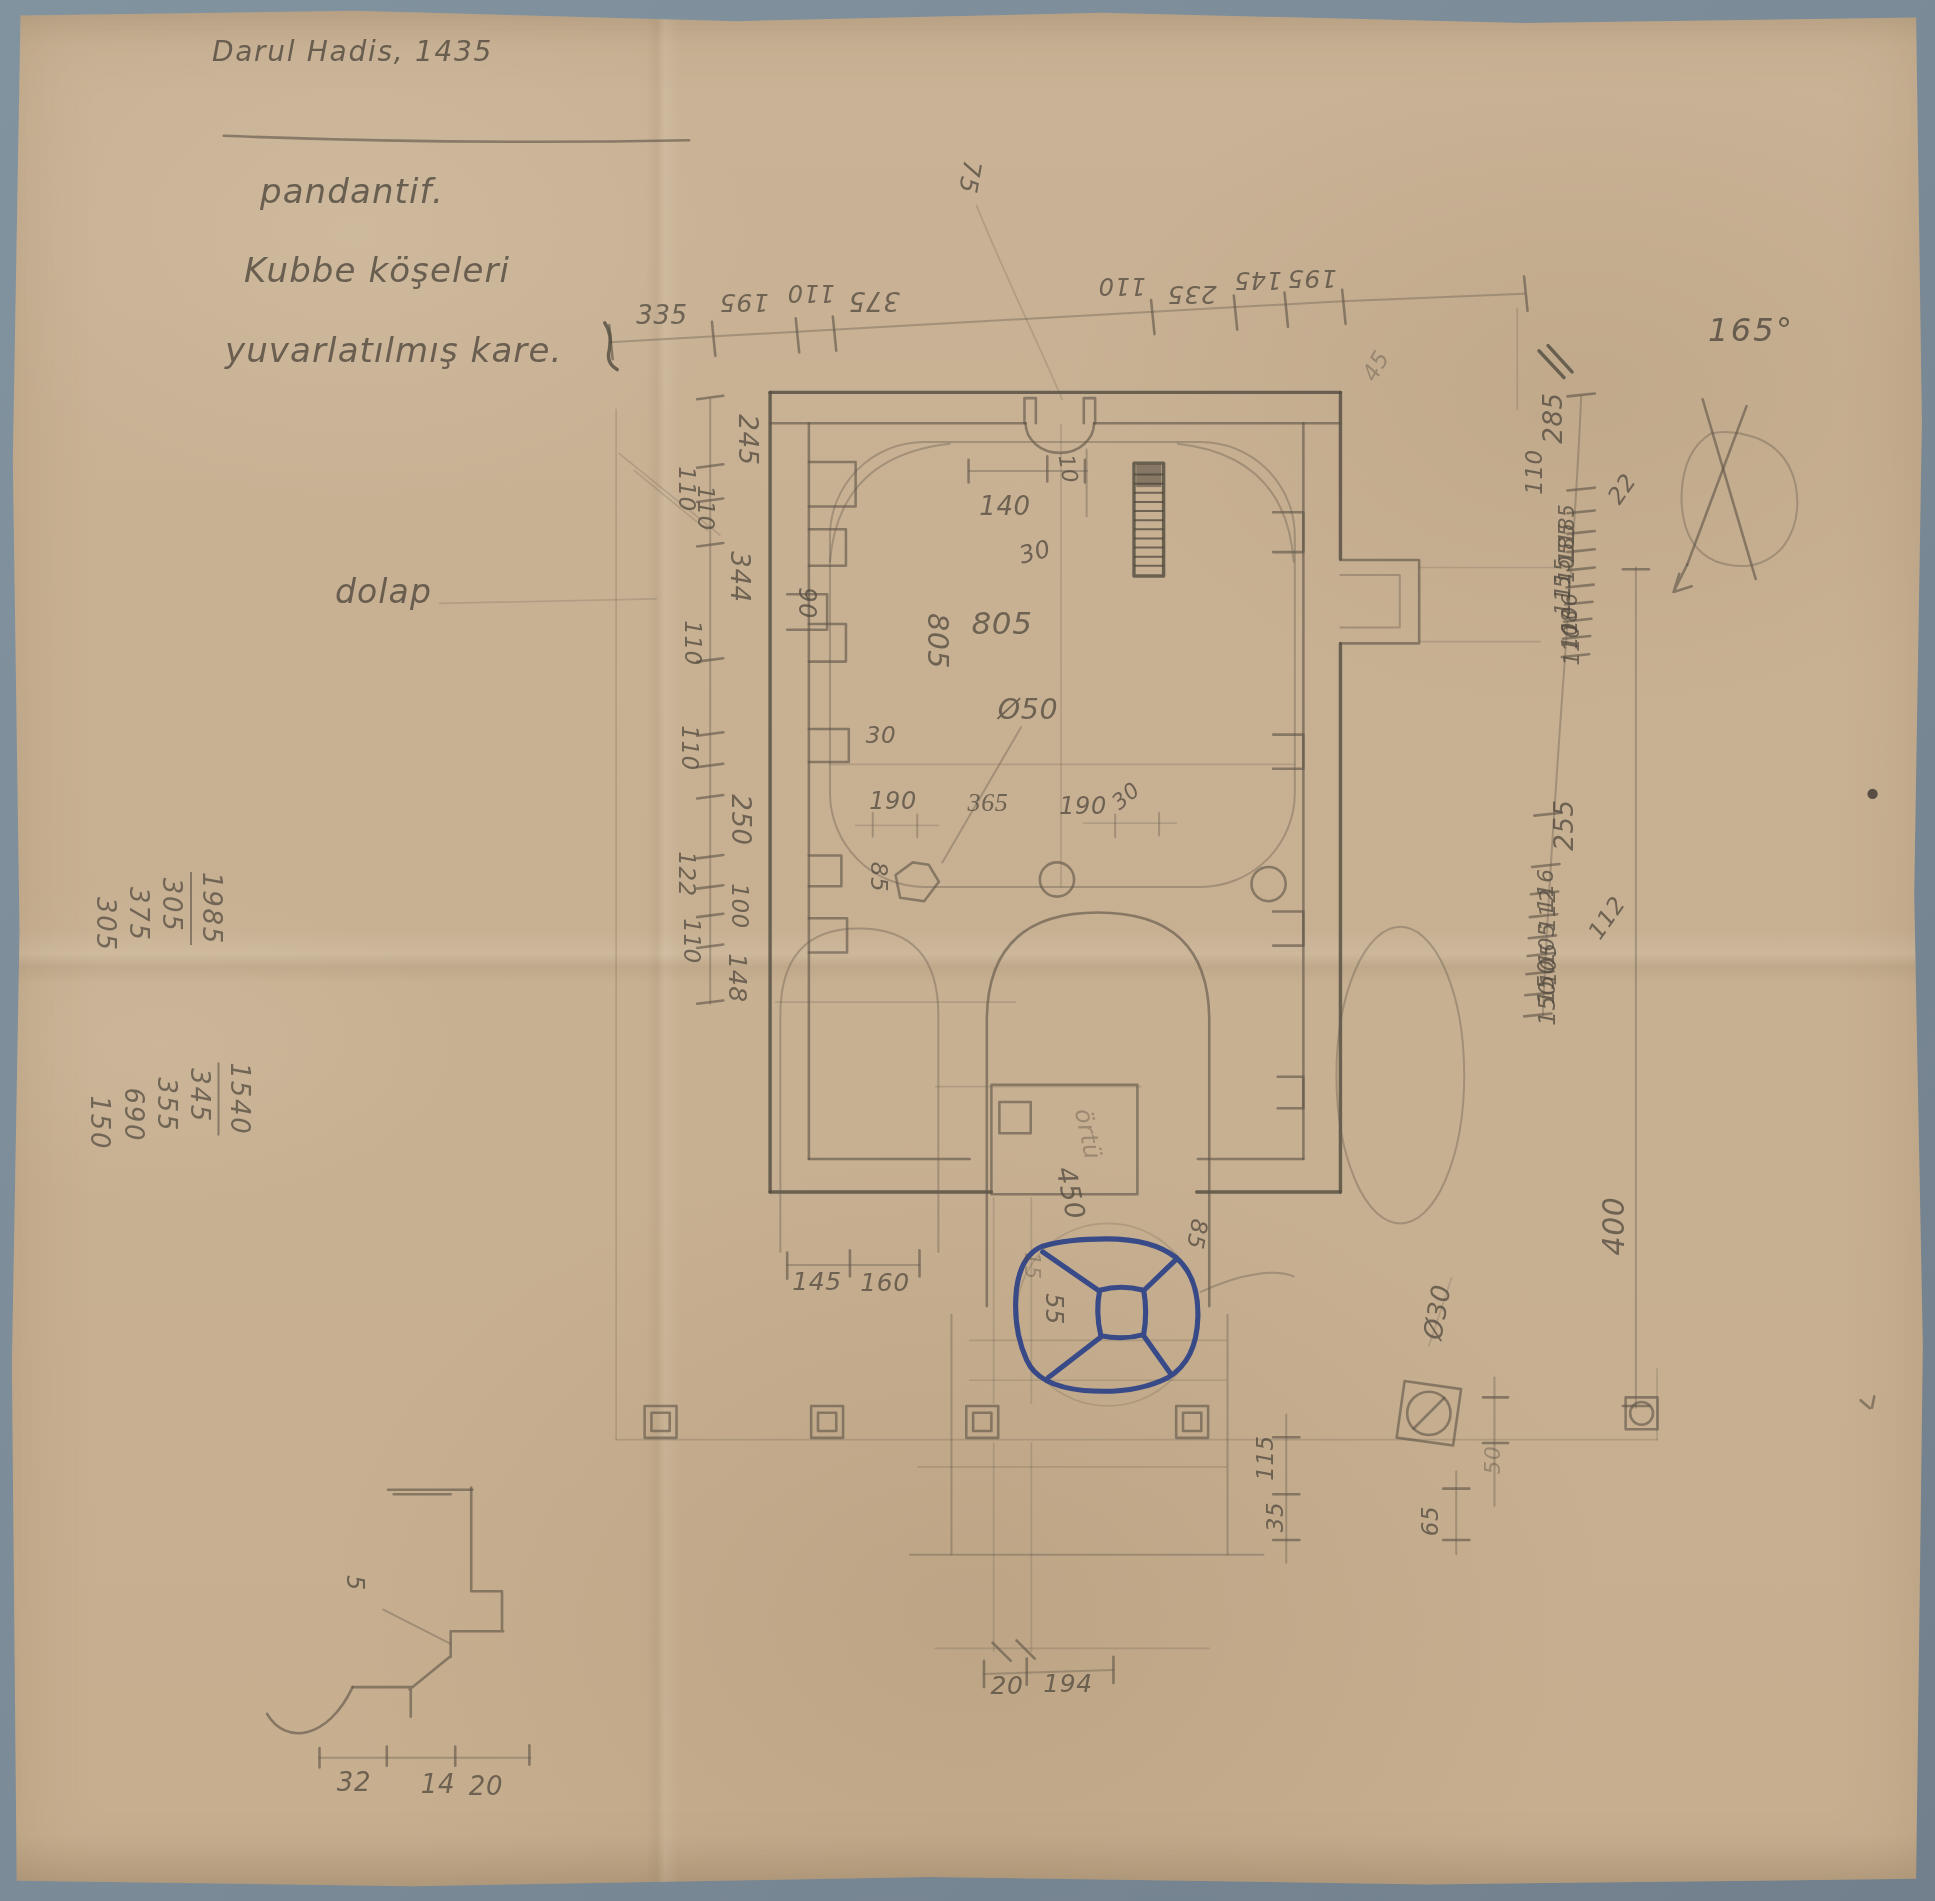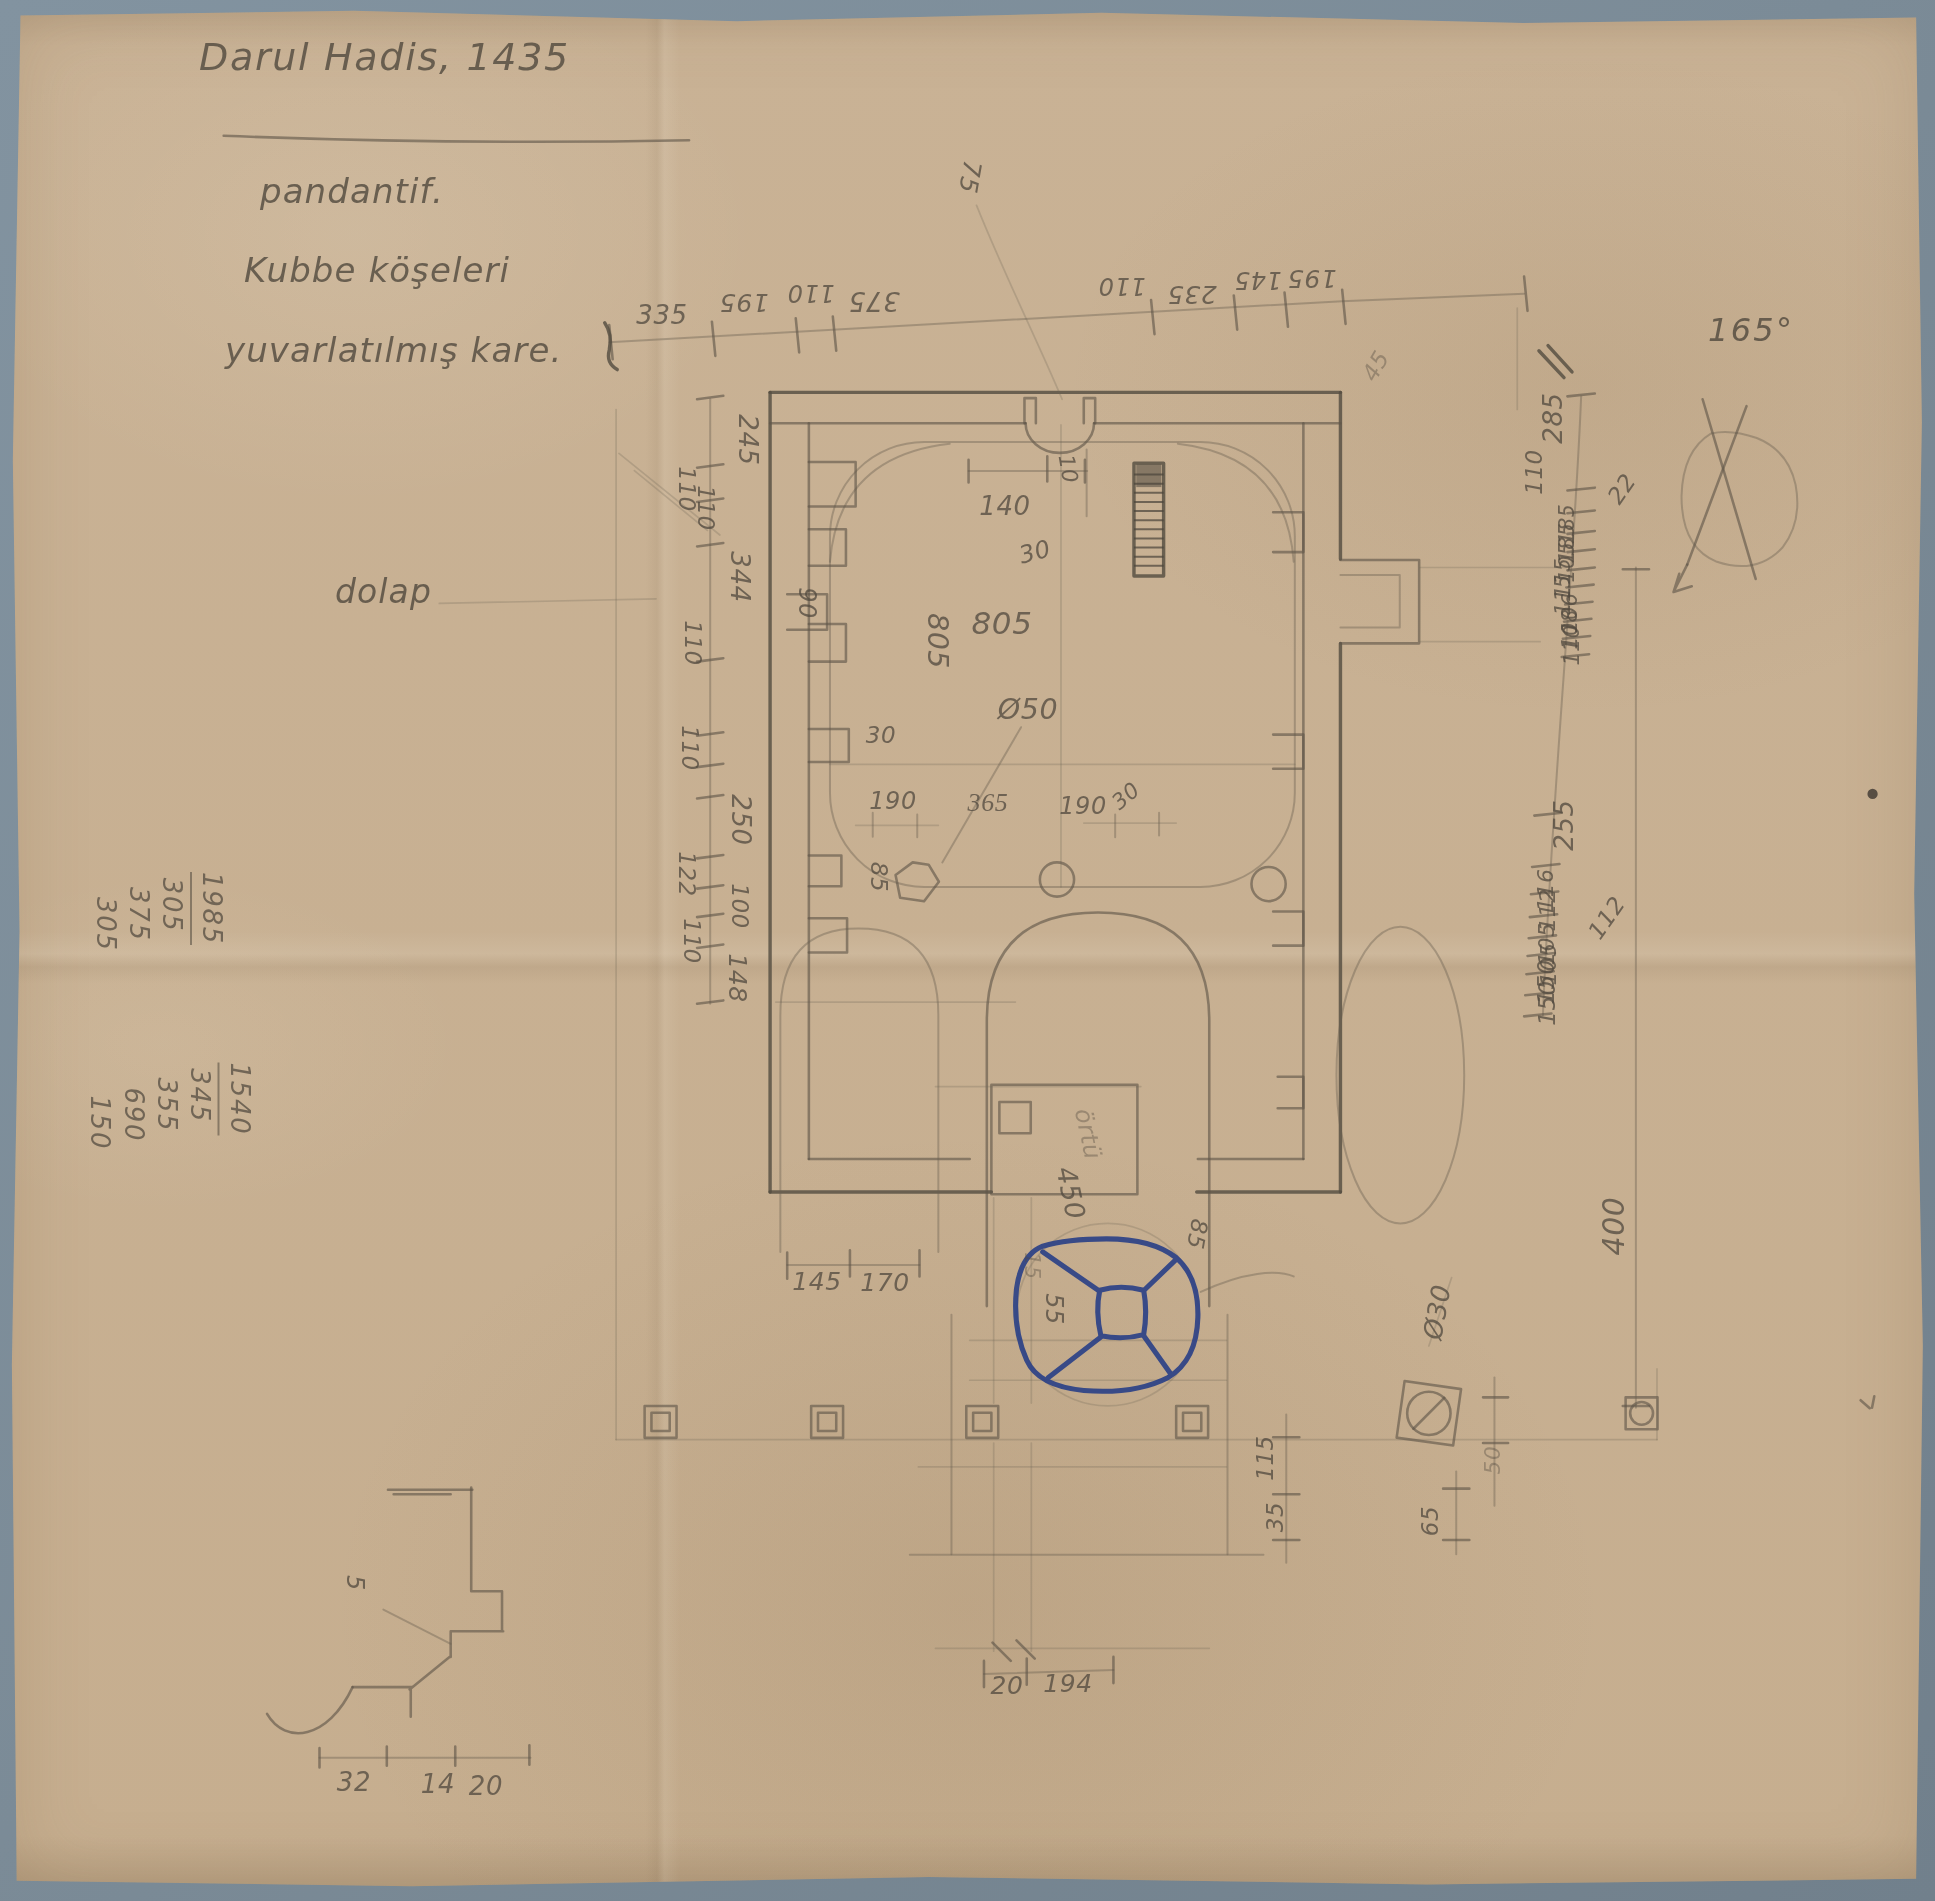--- a/index.html
+++ b/index.html
@@ -33,21 +33,21 @@
   .p {stroke:rgba(95,86,73,.62);stroke-width:4.5;fill:none;stroke-linecap:round;stroke-linejoin:round;}
   .pl{stroke:rgba(104,95,81,.40);stroke-width:3.5;fill:none;stroke-linecap:round;stroke-linejoin:round;}
   .pf{stroke:rgba(110,100,86,.26);stroke-width:3;fill:none;stroke-linecap:round;stroke-linejoin:round;}
   .hatch{stroke:rgba(76,69,59,.72);stroke-width:3.5;fill:none;}
   .blue{stroke:#2d4287;stroke-width:9;fill:none;opacity:.92;stroke-linecap:round;stroke-linejoin:round;}
   
   .hand{position:absolute;color:rgba(80,72,61,.80);font-style:italic;letter-spacing:1.1px;white-space:nowrap;}
   .anno{position:absolute;transform:translate(-50%,-50%) rotate(var(--r,0deg));color:rgba(82,74,63,.76);
         font-style:italic;letter-spacing:0.6px;white-space:nowrap;line-height:1;}
   .anno.faint{opacity:.5;}
-  #title{left:199px;top:35px;font-size:38px;letter-spacing:1.7px;}
+  #title{left:212px;top:35px;font-size:28px;letter-spacing:1.7px;}
   #note1{left:260px;top:171px;font-size:34px;}
   #note2{left:244px;top:250px;font-size:34px;}
   #note3{left:225px;top:330px;font-size:34px;}
   #dolap{left:335px;top:572px;font-size:33px;}
   #angle{left:1708px;top:311px;font-size:32px;letter-spacing:2.3px;}
   .calc{position:absolute;transform:rotate(90deg);color:rgba(82,74,63,.74);font-style:italic;}
   .cline{font-size:26px;line-height:1.28;letter-spacing:1.7px;width:max-content;}
   .ctotal{border-bottom:2.3px solid rgba(80,72,62,.55);padding-bottom:2.3px;margin-bottom:2.3px;}
   .calc .cline:nth-child(2){margin-left:5.7px;}
   .calc .cline:nth-child(3){margin-left:15px;}
@@ -310,21 +310,21 @@
     <span class="anno" style="left: 1564px; top: 825px; font-size: 26px; --r: -90deg;">255</span>
     <span class="anno" style="left: 1546px; top: 890px; font-size: 21.7px; --r: -90deg;">116</span>
     <span class="anno" style="left: 1548px; top: 910px; font-size: 21.7px; --r: -90deg;">112</span>
     <span class="anno" style="left: 1607px; top: 918px; font-size: 23px; --r: -55deg;">112</span>
     <span class="anno" style="left: 1547px; top: 944px; font-size: 21.7px; --r: -90deg;">105</span>
     <span class="anno" style="left: 1549px; top: 964px; font-size: 21.7px; --r: -90deg;">105</span>
     <span class="anno" style="left: 1546px; top: 982px; font-size: 23px; --r: -90deg;">150</span>
     <span class="anno" style="left: 1547px; top: 1003px; font-size: 23px; --r: -90deg;">150</span>
     <span class="anno" style="left: 1614px; top: 1226px; font-size: 30px; --r: -90deg;">400</span>
     <span class="anno" style="left: 817px; top: 1281px; font-size: 25px; --r: 0deg;">145</span>
-    <span class="anno" style="left: 885px; top: 1282px; font-size: 25px; --r: 0deg;">170</span>
+    <span class="anno" style="left: 885px; top: 1282px; font-size: 25px; --r: 0deg;">160</span>
     <span class="anno" style="left: 1437px; top: 1312px; font-size: 26px; --r: -80deg;">Ø30</span>
     <span class="anno" style="left: 1265px; top: 1458px; font-size: 23px; --r: -90deg;">115</span>
     <span class="anno" style="left: 1275px; top: 1517px; font-size: 23px; --r: -90deg;">35</span>
     <span class="anno" style="left: 1430px; top: 1521px; font-size: 23px; --r: -90deg;">65</span>
     <span class="anno faint" style="left: 1493px; top: 1460px; font-size: 21.7px; --r: -90deg;">50</span>
     <span class="anno" style="left: 1054px; top: 1309px; font-size: 24px; --r: 90deg;">55</span>
     <span class="anno faint" style="left: 1032px; top: 1266px; font-size: 20.5px; --r: 90deg;">15</span>
     <span class="anno" style="left: 1007px; top: 1685px; font-size: 25px; --r: 0deg;">20</span>
     <span class="anno" style="left: 1068px; top: 1683px; font-size: 25px; --r: 0deg;">194</span>
     <span class="anno" style="left: 355px; top: 1583px; font-size: 24px; --r: 90deg;">5</span>

